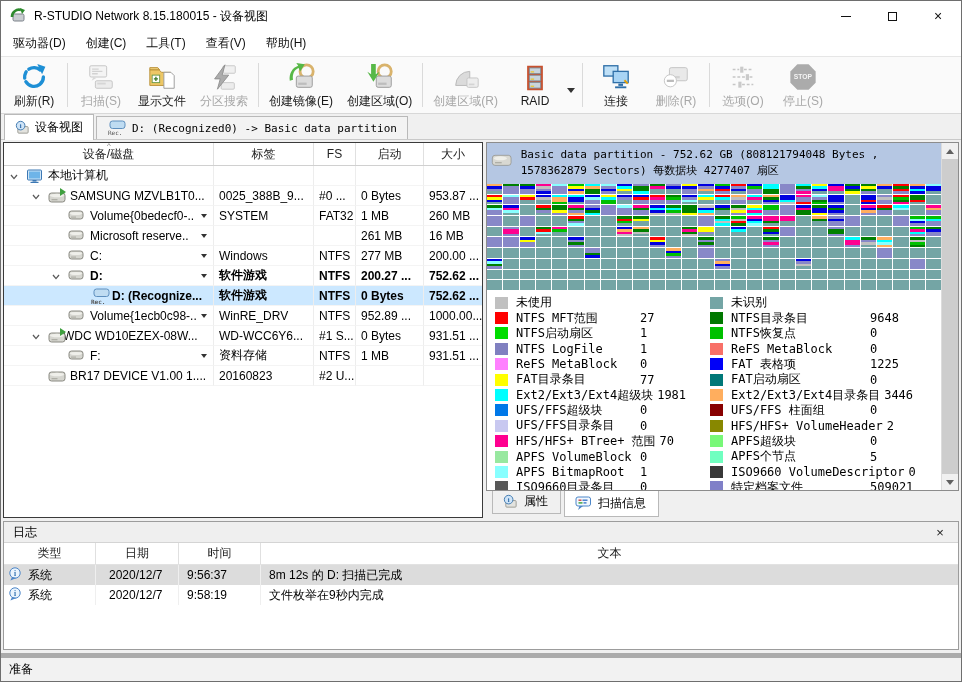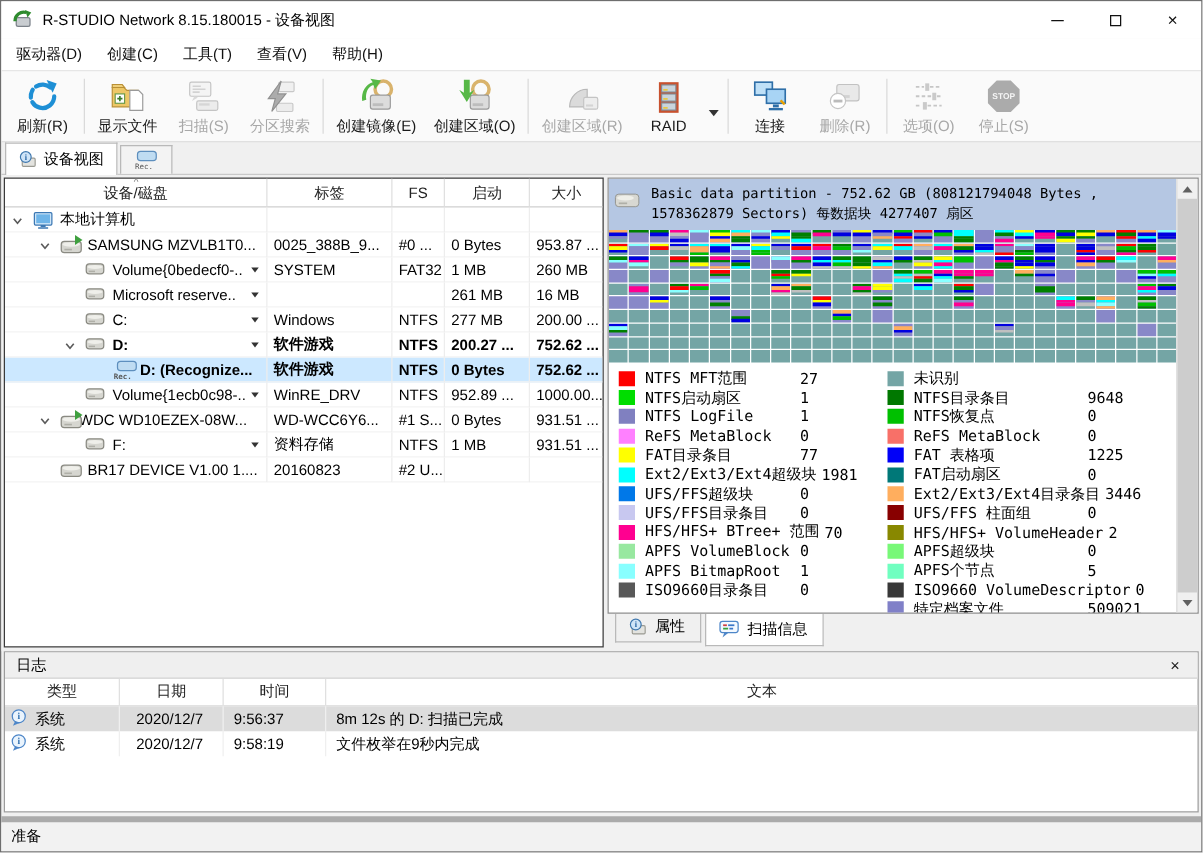--- a/index.html
+++ b/index.html
@@ -155,43 +155,43 @@
     <div class="tb-btn">
       <span class="tb-ico">
         <svg width="30" height="30" viewBox="0 0 32 32">
           <path d="M26 16a10 10 0 1 1-3.4-7.5" fill="none" stroke="#1E8FD5" stroke-width="3.6" stroke-linecap="round" stroke-dasharray="26 4 7 4"></path>
           <path d="M19.5 2.2l8.6 2.9-3.5 8z" fill="#1E8FD5"></path>
         </svg>
         </span>
       <span>刷新(R)</span>
     </div>
     <div class="tb-sep"></div>
+    <div class="tb-btn disabled">
+      <span class="tb-ico">
+        <svg width="32" height="30" viewBox="0 0 32 32">
+          <rect x="4" y="4" width="18" height="12" rx="1.5" fill="#F4F4F4" stroke="#C4C4C4"></rect>
+          <path d="M6.5 7.5h7M6.5 10h11M6.5 12.5h6" stroke="#D2D2D2" stroke-width="1.4"></path>
+          <path d="M8 16l-2 4 5-3z" fill="#D8D8D8"></path>
+          <rect x="10" y="20" width="18" height="8" rx="1.5" fill="#ECECEC" stroke="#C4C4C4"></rect>
+          <rect x="12" y="22" width="9" height="2" fill="#D6D6D6"></rect>
+        </svg>
+        </span>
+      <span>扫描(S)</span>
+    </div>
     <div class="tb-btn">
       <span class="tb-ico">
         <svg width="32" height="30" viewBox="0 0 32 32">
           <path d="M3 8.5V6h8.5l2 2.5z" fill="#EECF7A" stroke="#B98F35"></path>
           <path d="M3 8.5h10l2.5 2.5H25v14H3z" fill="#EDC766" stroke="#B98F35"></path>
           <rect x="5.5" y="14" width="8" height="8" fill="#FFF" stroke="#6A9A4A"></rect>
           <path d="M9.5 15.8v4.4M7.3 18h4.4" stroke="#3A7A2A" stroke-width="1.4"></path>
           <path d="M18 11h7.5l3.5 3.5V28H18z" fill="#FFF" stroke="#9A9A9A"></path>
         </svg>
         </span>
       <span>显示文件</span>
-    </div>
-    <div class="tb-btn disabled">
-      <span class="tb-ico">
-        <svg width="32" height="30" viewBox="0 0 32 32">
-          <rect x="4" y="4" width="18" height="12" rx="1.5" fill="#F4F4F4" stroke="#C4C4C4"></rect>
-          <path d="M6.5 7.5h7M6.5 10h11M6.5 12.5h6" stroke="#D2D2D2" stroke-width="1.4"></path>
-          <path d="M8 16l-2 4 5-3z" fill="#D8D8D8"></path>
-          <rect x="10" y="20" width="18" height="8" rx="1.5" fill="#ECECEC" stroke="#C4C4C4"></rect>
-          <rect x="12" y="22" width="9" height="2" fill="#D6D6D6"></rect>
-        </svg>
-        </span>
-      <span>扫描(S)</span>
     </div>
     <div class="tb-btn disabled">
       <span class="tb-ico">
         <svg width="30" height="30" viewBox="0 0 32 32">
           <rect x="15" y="4" width="13" height="8" rx="1" fill="#F0F0F0" stroke="#C8C8C8"></rect>
           <rect x="13" y="22" width="14" height="7" rx="1" fill="#ECECEC" stroke="#C8C8C8"></rect>
           <path d="M17 3L6 18h6l-3 11 12-15h-7z" fill="#ACACAC" stroke="#909090"></path>
         </svg>
         </span>
       <span>分区搜索</span>
@@ -303,20 +303,21 @@
         <circle cx="6" cy="6" r="4.6" fill="#CFE4F7" stroke="#3E77AE"></circle>
         <text x="6" y="8.4" text-anchor="middle" font-size="7" font-weight="bold" fill="#1F5FA0" font-family="Liberation Serif, serif">i</text>
       </svg>
       <span>设备视图</span>
     </div>
     <div class="vtab">
       <svg width="20" height="16" viewBox="0 0 20 16">
         <rect x="3" y="1" width="15" height="7.5" rx="2.5" fill="#BFDCF2" stroke="#5E8FBE"></rect>
         <text x="1" y="15" font-size="6" fill="#555" font-family="DejaVu Sans Mono, monospace">Rec.</text>
       </svg>
+      <span class="mono">D: (Recognized0) -&gt; Basic data partition</span>
     </div>
   </div>
 
   <div class="main">
 
     <div class="tree-panel">
       <div class="tree-head">
         <span class="sort-ind">^</span>
         <div class="th-cell c-name">设备/磁盘</div>
         <div class="th-cell c-label">标签</div>
@@ -1249,20 +1250,25 @@
               <div class="bm-cell" style="background: rgb(116, 165, 165);"></div>
               <div class="bm-cell" style="background: rgb(116, 165, 165);"></div>
               <div class="bm-cell" style="background: rgb(116, 165, 165);"></div>
               <div class="bm-cell" style="background: rgb(116, 165, 165);"></div>
               <div class="bm-cell" style="background: rgb(116, 165, 165);"></div>
               <div class="bm-cell" style="background: rgb(116, 165, 165);"></div>
             </div>
           <div class="legend">
             <div class="lg-col left">
                 <div class="lg-row">
+                  <span class="lg-sw" style="background:#C0C0C0"></span>
+                  <span class="lg-lb">未使用</span>
+                  <span class="lg-ct"></span>
+                </div>
+                <div class="lg-row">
                   <span class="lg-sw" style="background:#FF0000"></span>
                   <span class="lg-lb">NTFS MFT范围</span>
                   <span class="lg-ct">27</span>
                 </div>
                 <div class="lg-row">
                   <span class="lg-sw" style="background:#00DD00"></span>
                   <span class="lg-lb">NTFS启动扇区</span>
                   <span class="lg-ct">1</span>
                 </div>
                 <div class="lg-row">

